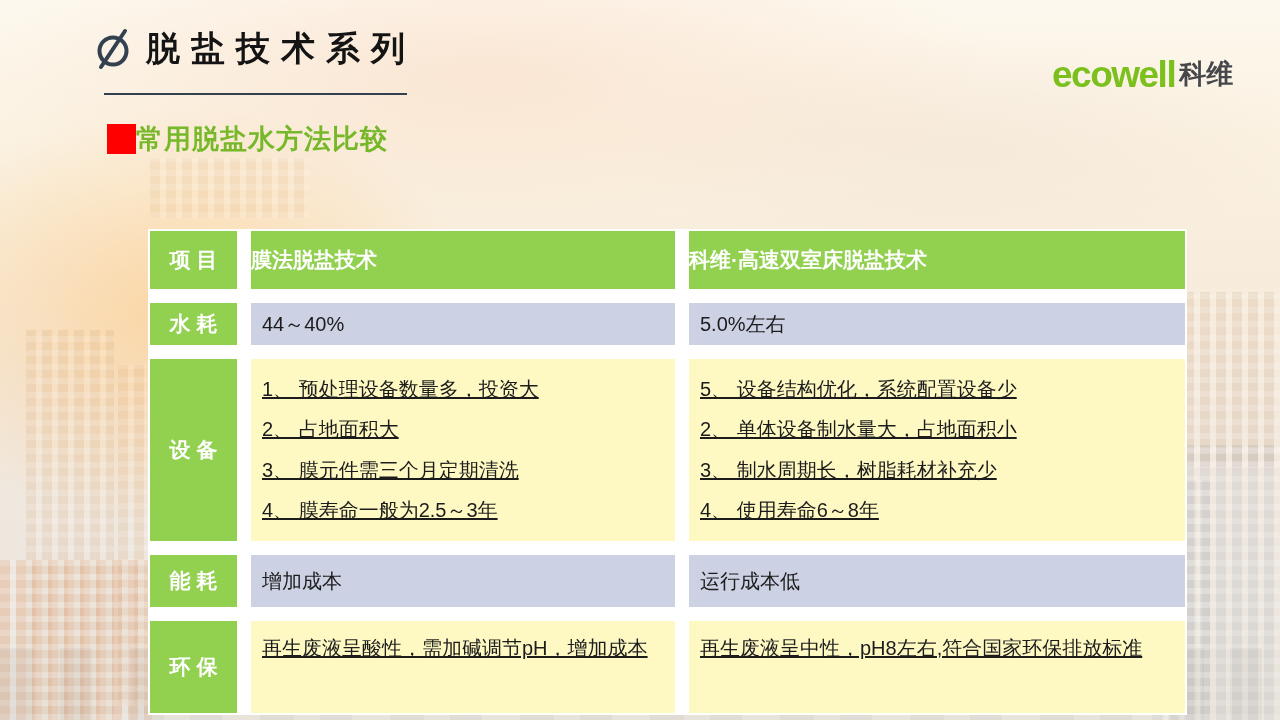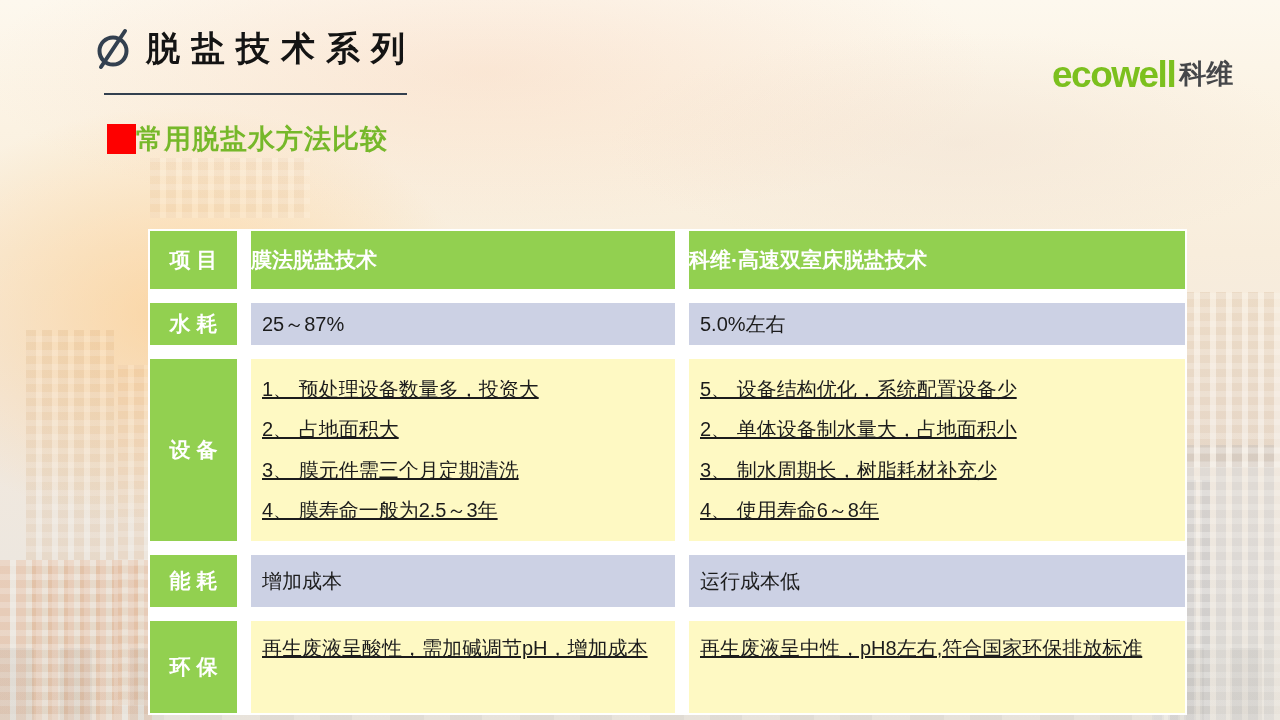--- a/index.html
+++ b/index.html
@@ -120,21 +120,21 @@
   </div>
 
   <div class="cmp-table">
 
     <div class="th center">项 目</div>
     <div class="th pad">膜法脱盐技术</div>
     <div class="th pad">科维·高速双室床脱盐技术</div>
 
     <div class="lbl">水 耗</div>
     <div class="cell dark">
-      <span class="line">25～87%</span>
+      <span class="line">44～40%</span>
     </div>
     <div class="cell dark">
       <span class="line">5.0%左右</span>
     </div>
 
     <div class="lbl">设 备</div>
     <div class="cell light list">
       <span class="line">1、 预处理设备数量多，投资大</span>
       <span class="line">2、 占地面积大</span>
       <span class="line">3、 膜元件需三个月定期清洗</span>

